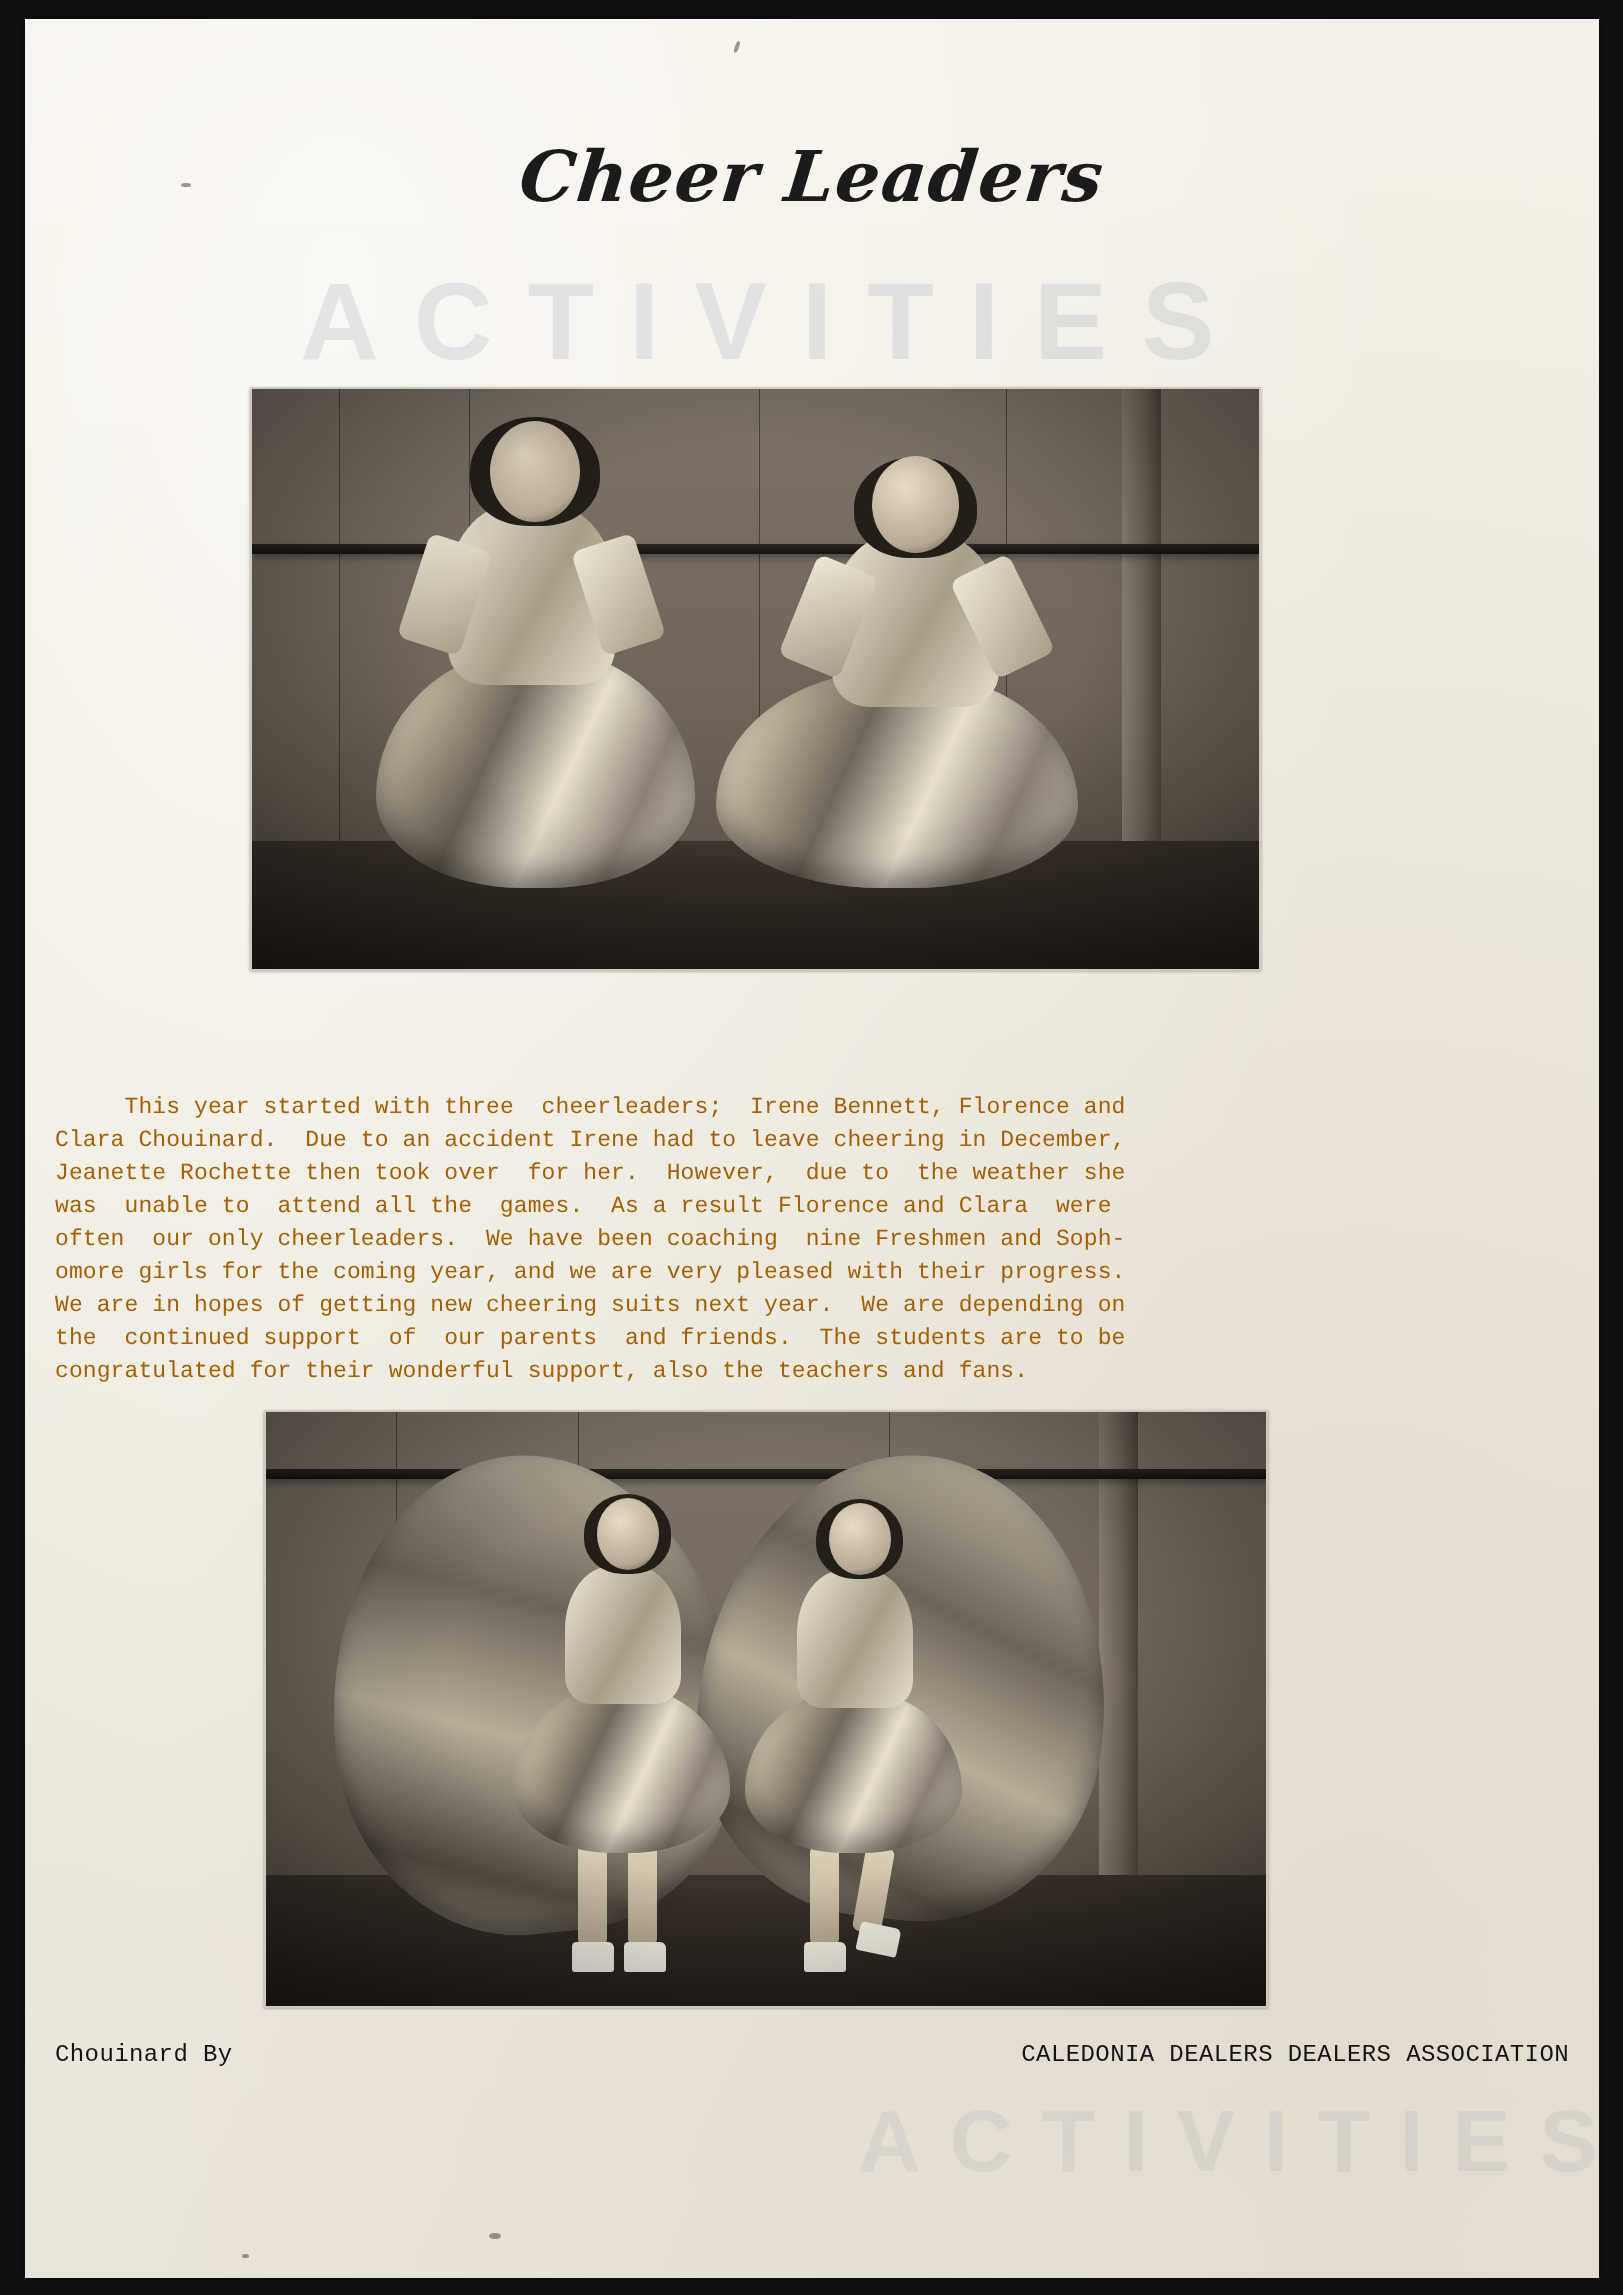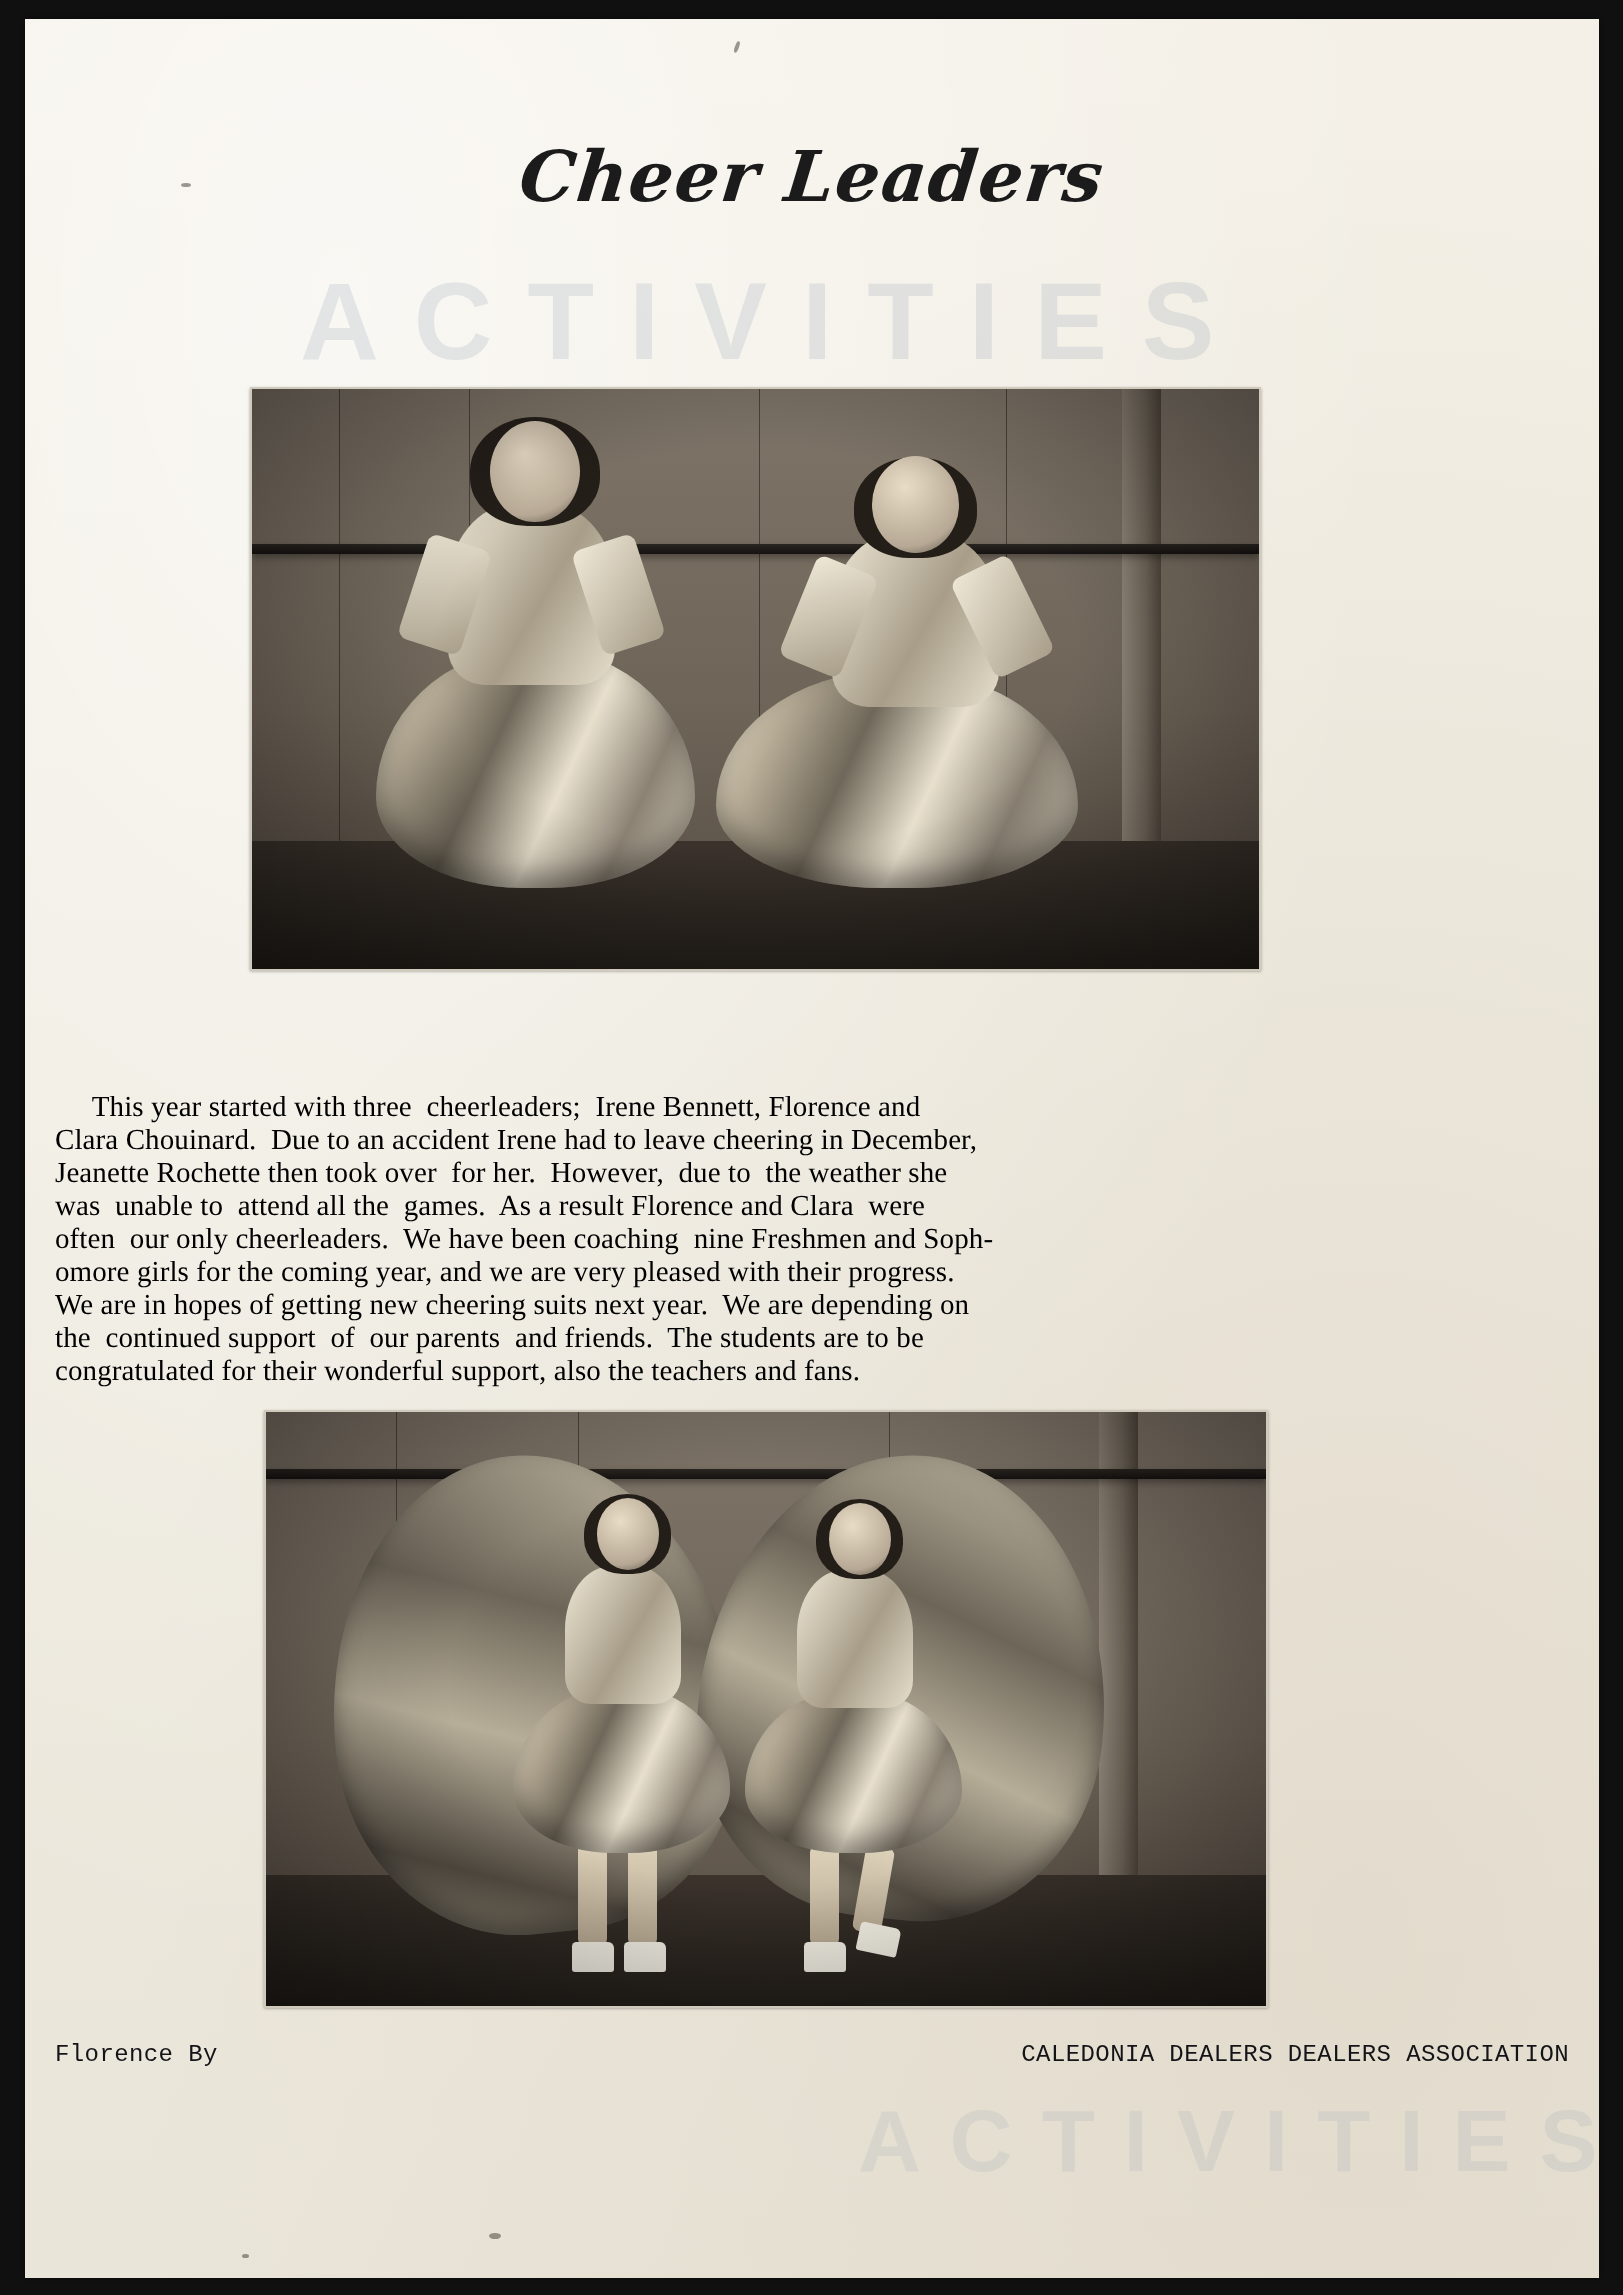--- a/index.html
+++ b/index.html
@@ -196,24 +196,24 @@
     background: linear-gradient(140deg, #efe8d6, #a79d89);
     border-radius: 10px;
   }
 
   
   .bodytext {
     position: absolute;
     left: 30px;
     top: 1072px;
     width: 1514px;
-    font-family: Liberation Serif, serif;
-    font-size: 29px;
+    font-family: Liberation Mono, monospace;
+    font-size: 23px;
     line-height: 33px;
-    color: #000000;
+    color: #a16207;
     letter-spacing: 0.1px;
     white-space: pre-wrap;
     text-rendering: geometricPrecision;
   }
 
   
   .sponsor-row {
     position: absolute;
     left: 30px;
     top: 2022px;
@@ -333,21 +333,21 @@
           <div class="hair" style="left:86px;bottom:397px;width:87px;height:80px"></div>
           <div class="head" style="left:99px;bottom:401px;width:62px;height:72px"></div>
         </div>
 
         <div class="vignette"></div>
       </div>
 
       <div class="watermark bottom">ACTIVITIES</div>
 
       <div class="sponsor-row">
-        <div class="sponsor-left">Florence By</div>
+        <div class="sponsor-left">Chouinard By</div>
         <div class="sponsor-right">CALEDONIA DEALERS DEALERS ASSOCIATION</div>
       </div>
 
 
       <div class="speck" style="left:710px;top:22px;width:4.3px;height:11.6px;transform:rotate(20deg)"></div>
       <div class="speck" style="left:156px;top:164px;width:10px;height:4.3px"></div>
       <div class="speck" style="left:464px;top:2214px;width:11.6px;height:5.8px"></div>
       <div class="speck" style="left:217px;top:2235px;width:7.2px;height:4.3px"></div>
 
     </div>

